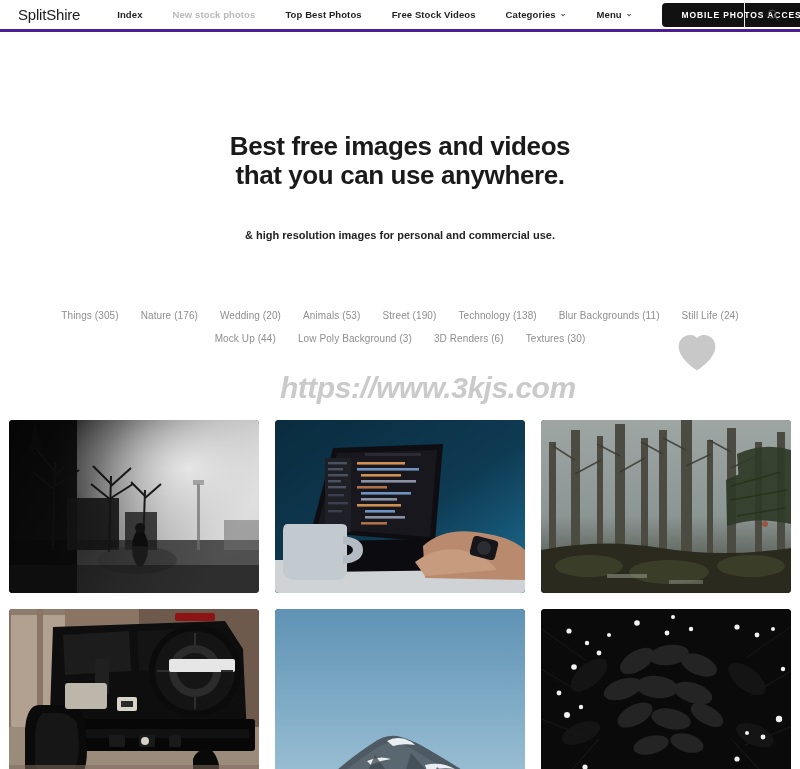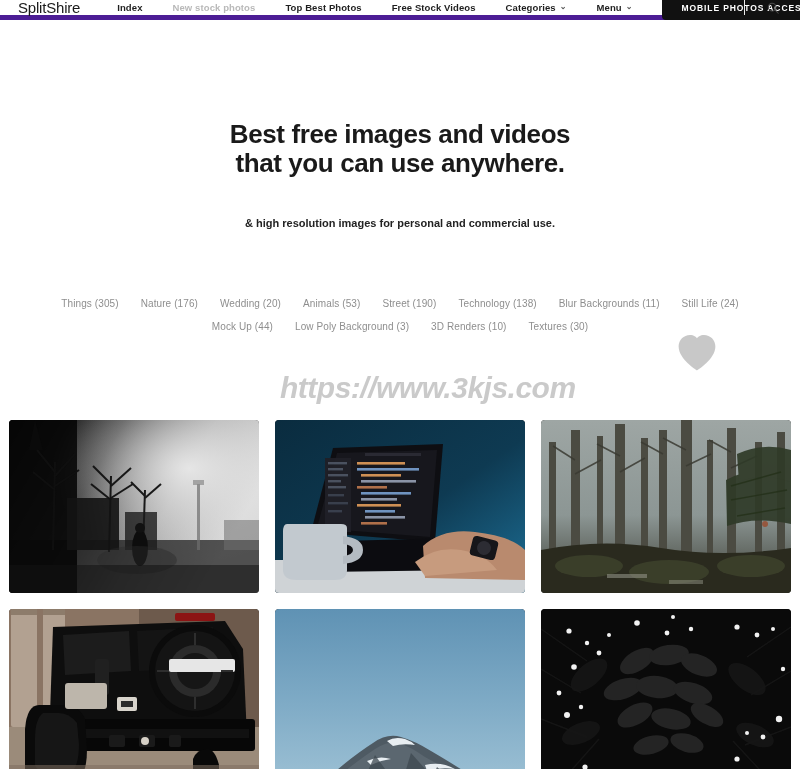--- a/index.html
+++ b/index.html
@@ -7,25 +7,25 @@
     margin: 0; padding: 0;
     width: 800px; height: 769px;
     background: #ffffff;
     font-family: "Liberation Sans", sans-serif;
     overflow: hidden;
   }
 
   
   .header {
     position: relative;
-    height: 20px;
+    height: 32px;
     display: flex;
     align-items: center;
     background: #ffffff;
-    border-bottom: 5px solid #4c1d95;
+    border-bottom: 3px solid #4c1d95;
     padding: 0 0 0 18px;
   }
   .brand {
     font-size: 15px;
     font-weight: 400;
     color: #1a1a1a;
     letter-spacing: -0.2px;
     margin-right: 26px;
     white-space: nowrap;
   }
@@ -239,21 +239,21 @@
     <span class="tag">Animals (53)</span>
     <span class="tag">Street (190)</span>
     <span class="tag">Technology (138)</span>
     <span class="tag">Blur Backgrounds (11)</span>
     <span class="tag">Still Life (24)</span>
   </div>
 
   <div class="tag-row">
     <span class="tag">Mock Up (44)</span>
     <span class="tag">Low Poly Background (3)</span>
-    <span class="tag">3D Renders (10)</span>
+    <span class="tag">3D Renders (6)</span>
     <span class="tag">Textures (30)</span>
   </div>
 </div>
 
 <div class="watermark">
   <svg class="wm-heart" viewBox="0 0 32 30">
     <path fill="currentColor" d="M16 29S2 20.5 2 10.8C2 5.9 5.9 2 10.6 2c3 0 5 1.6 5.4 2.6C16.4 3.6 18.4 2 21.4 2 26.1 2 30 5.9 30 10.8 30 20.5 16 29 16 29z"></path>
   </svg>
   <div class="wm-url">https://www.3kjs.com</div>
 </div>

